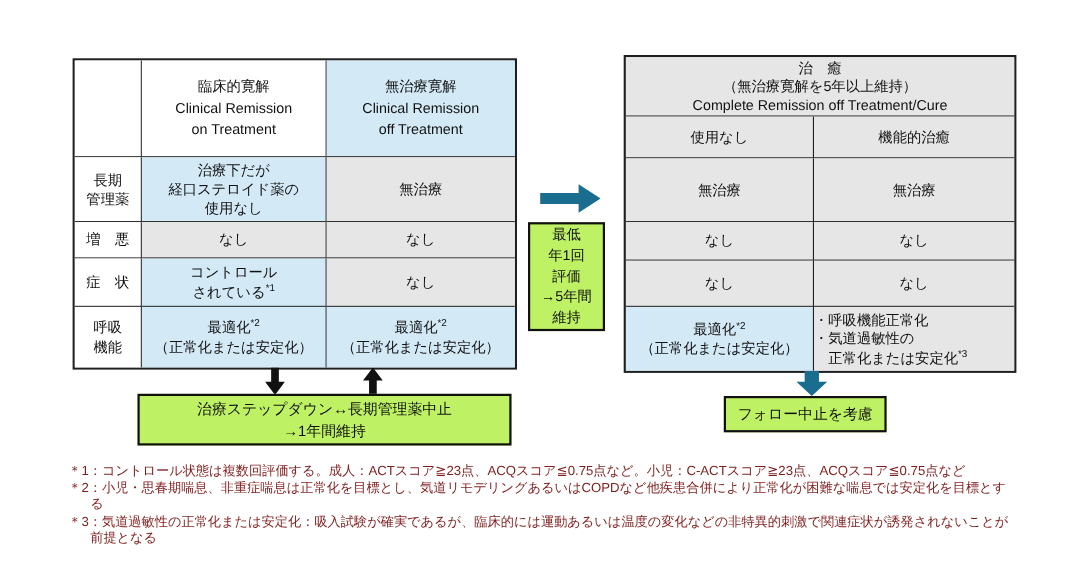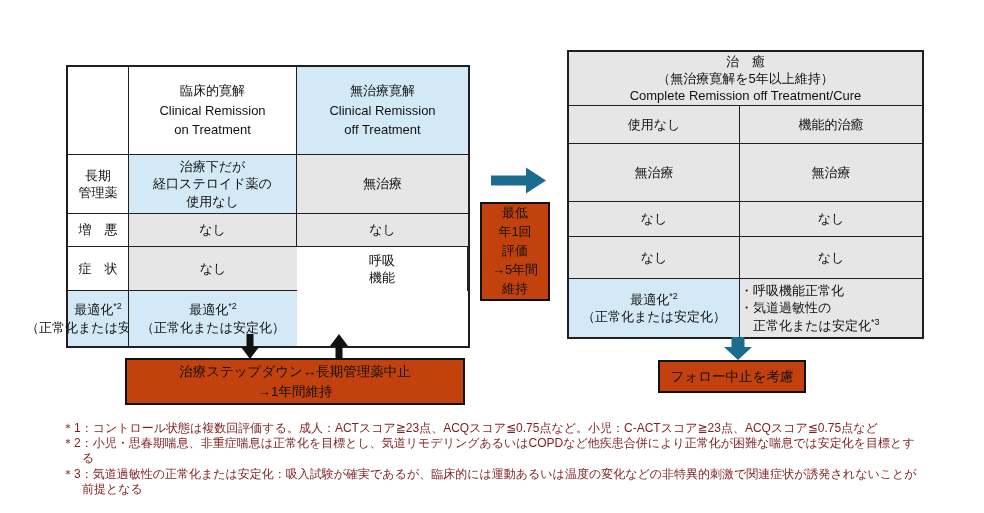--- a/index.html
+++ b/index.html
@@ -19,38 +19,38 @@
   .cell.lr{border-bottom:none;}
   .cell.bg-blue{background:var(--blue);}
   .cell.bg-gray{background:var(--gray);}
   .cell.bg-white{background:#fff;}
   .cell.align-left{align-items:flex-start;text-align:left;padding-left:0;}
   .cell.hdr{line-height:1.5;}
   .cell sup{font-size:9px;line-height:0;vertical-align:super;}
   .ln{white-space:pre;}
   
   .flowbox{
-    position:absolute;border:2px solid #111;background:#c2410c;box-sizing:border-box;
+    position:absolute;border:2px solid #111;background:#bef264;box-sizing:border-box;
     display:flex;flex-direction:column;justify-content:center;align-items:center;
     font-size:13px;line-height:1.45;text-align:center;
   }
   
   .arr{position:absolute;}
   .arr-teal{color:var(--teal);}
   .arr-black{color:#111;}
   
   .footnotes{position:absolute;left:62px;top:421px;width:864px;font-size:12px;line-height:1.27;color:#7f1d1d;}
   .footnotes p{margin:0;padding-left:20px;text-indent:-20px;}
 </style>
 </head>
 <body>
 
 <div class="canvas">
 
-  <div class="tbl" id="left-table" style="left:66px;top:53px;grid-template-columns:61px 168px 171px;grid-template-rows:88px 59px 33px 44px 55px;margin-top:12px;">
+  <div class="tbl" id="left-table" style="left:66px;top:53px;grid-template-columns:61px 168px 171px;grid-template-rows:88px 59px 33px 44px 55px;">
       <div class="cell bg-white hdr">
         <div class="ln"></div>
       </div>
       <div class="cell bg-white hdr">
         <div class="ln">臨床的寛解</div>
         <div class="ln">Clinical Remission</div>
         <div class="ln">on Treatment</div>
       </div>
       <div class="cell bg-blue lc hdr">
         <div class="ln">無治療寛解</div>
@@ -73,20 +73,24 @@
         <div class="ln">増　悪</div>
       </div>
       <div class="cell bg-gray">
         <div class="ln">なし</div>
       </div>
       <div class="cell bg-gray lc">
         <div class="ln">なし</div>
       </div>
       <div class="cell bg-white">
         <div class="ln">症　状</div>
+      </div>
+      <div class="cell bg-blue">
+        <div class="ln">コントロール</div>
+        <div class="ln">されている<sup>*1</sup></div>
       </div>
       <div class="cell bg-gray lc">
         <div class="ln">なし</div>
       </div>
       <div class="cell bg-white lr">
         <div class="ln">呼吸</div>
         <div class="ln">機能</div>
       </div>
       <div class="cell bg-blue lr">
         <div class="ln">最適化<sup>*2</sup></div>

